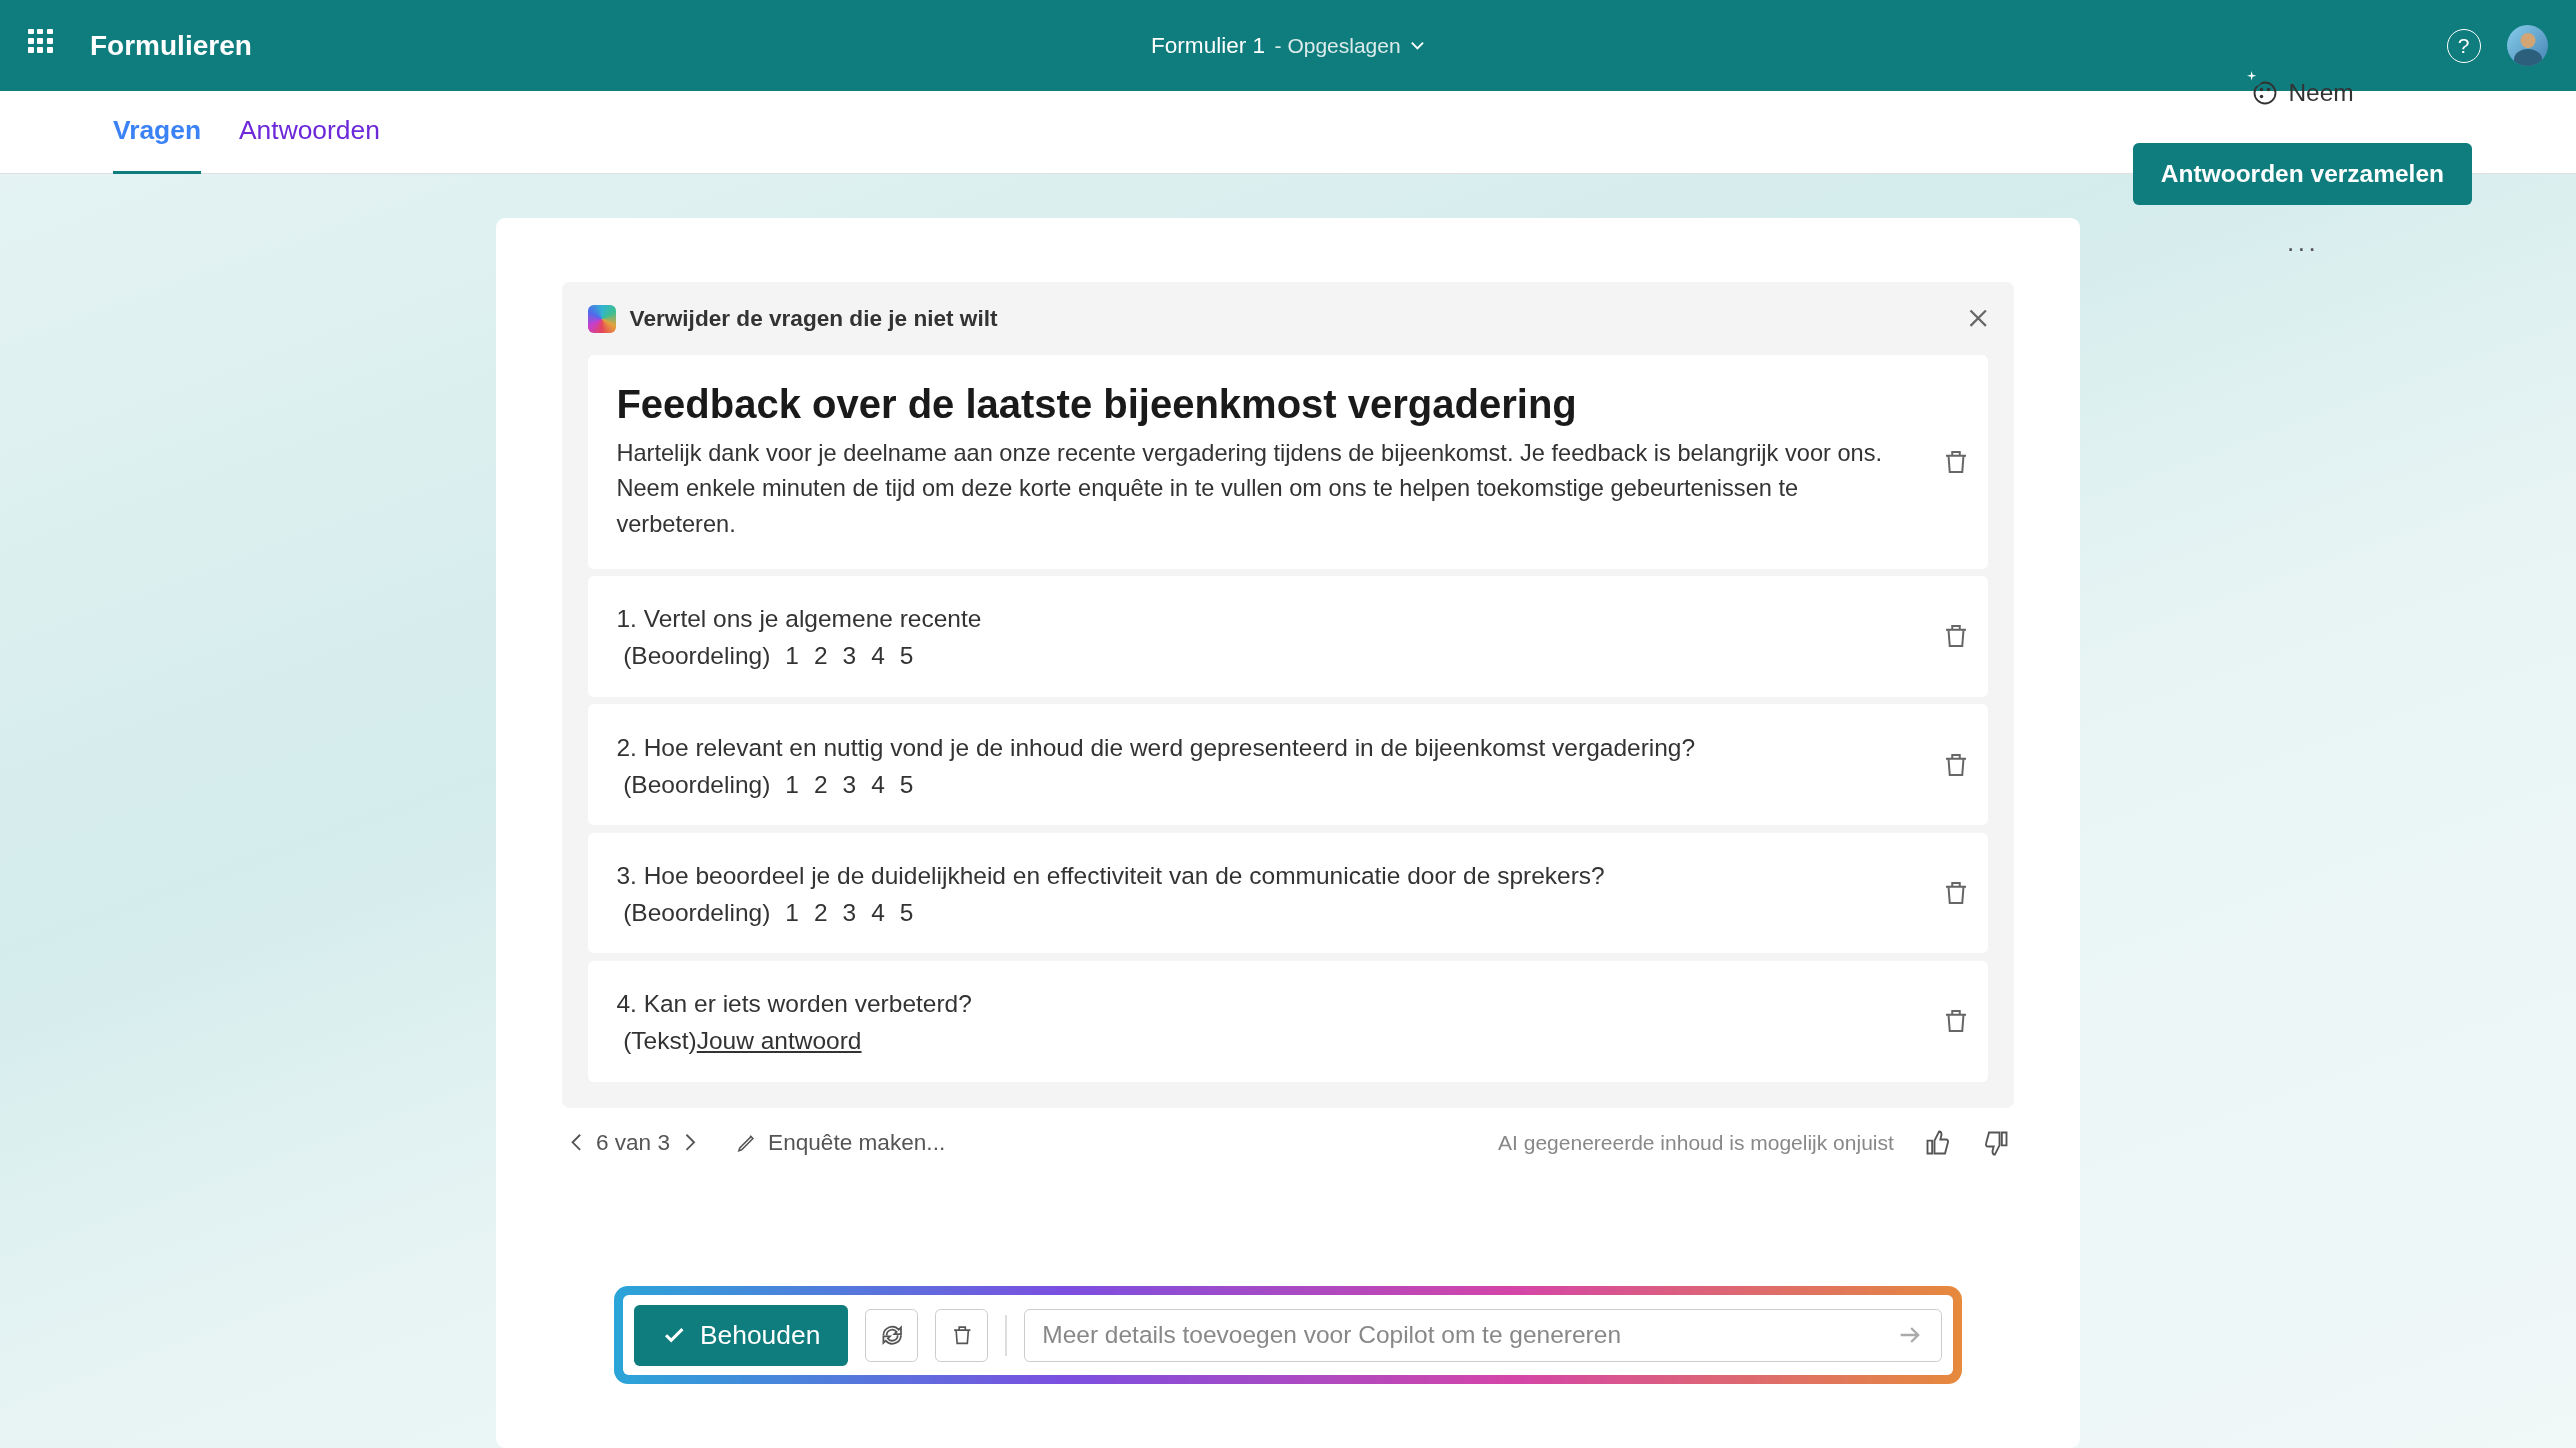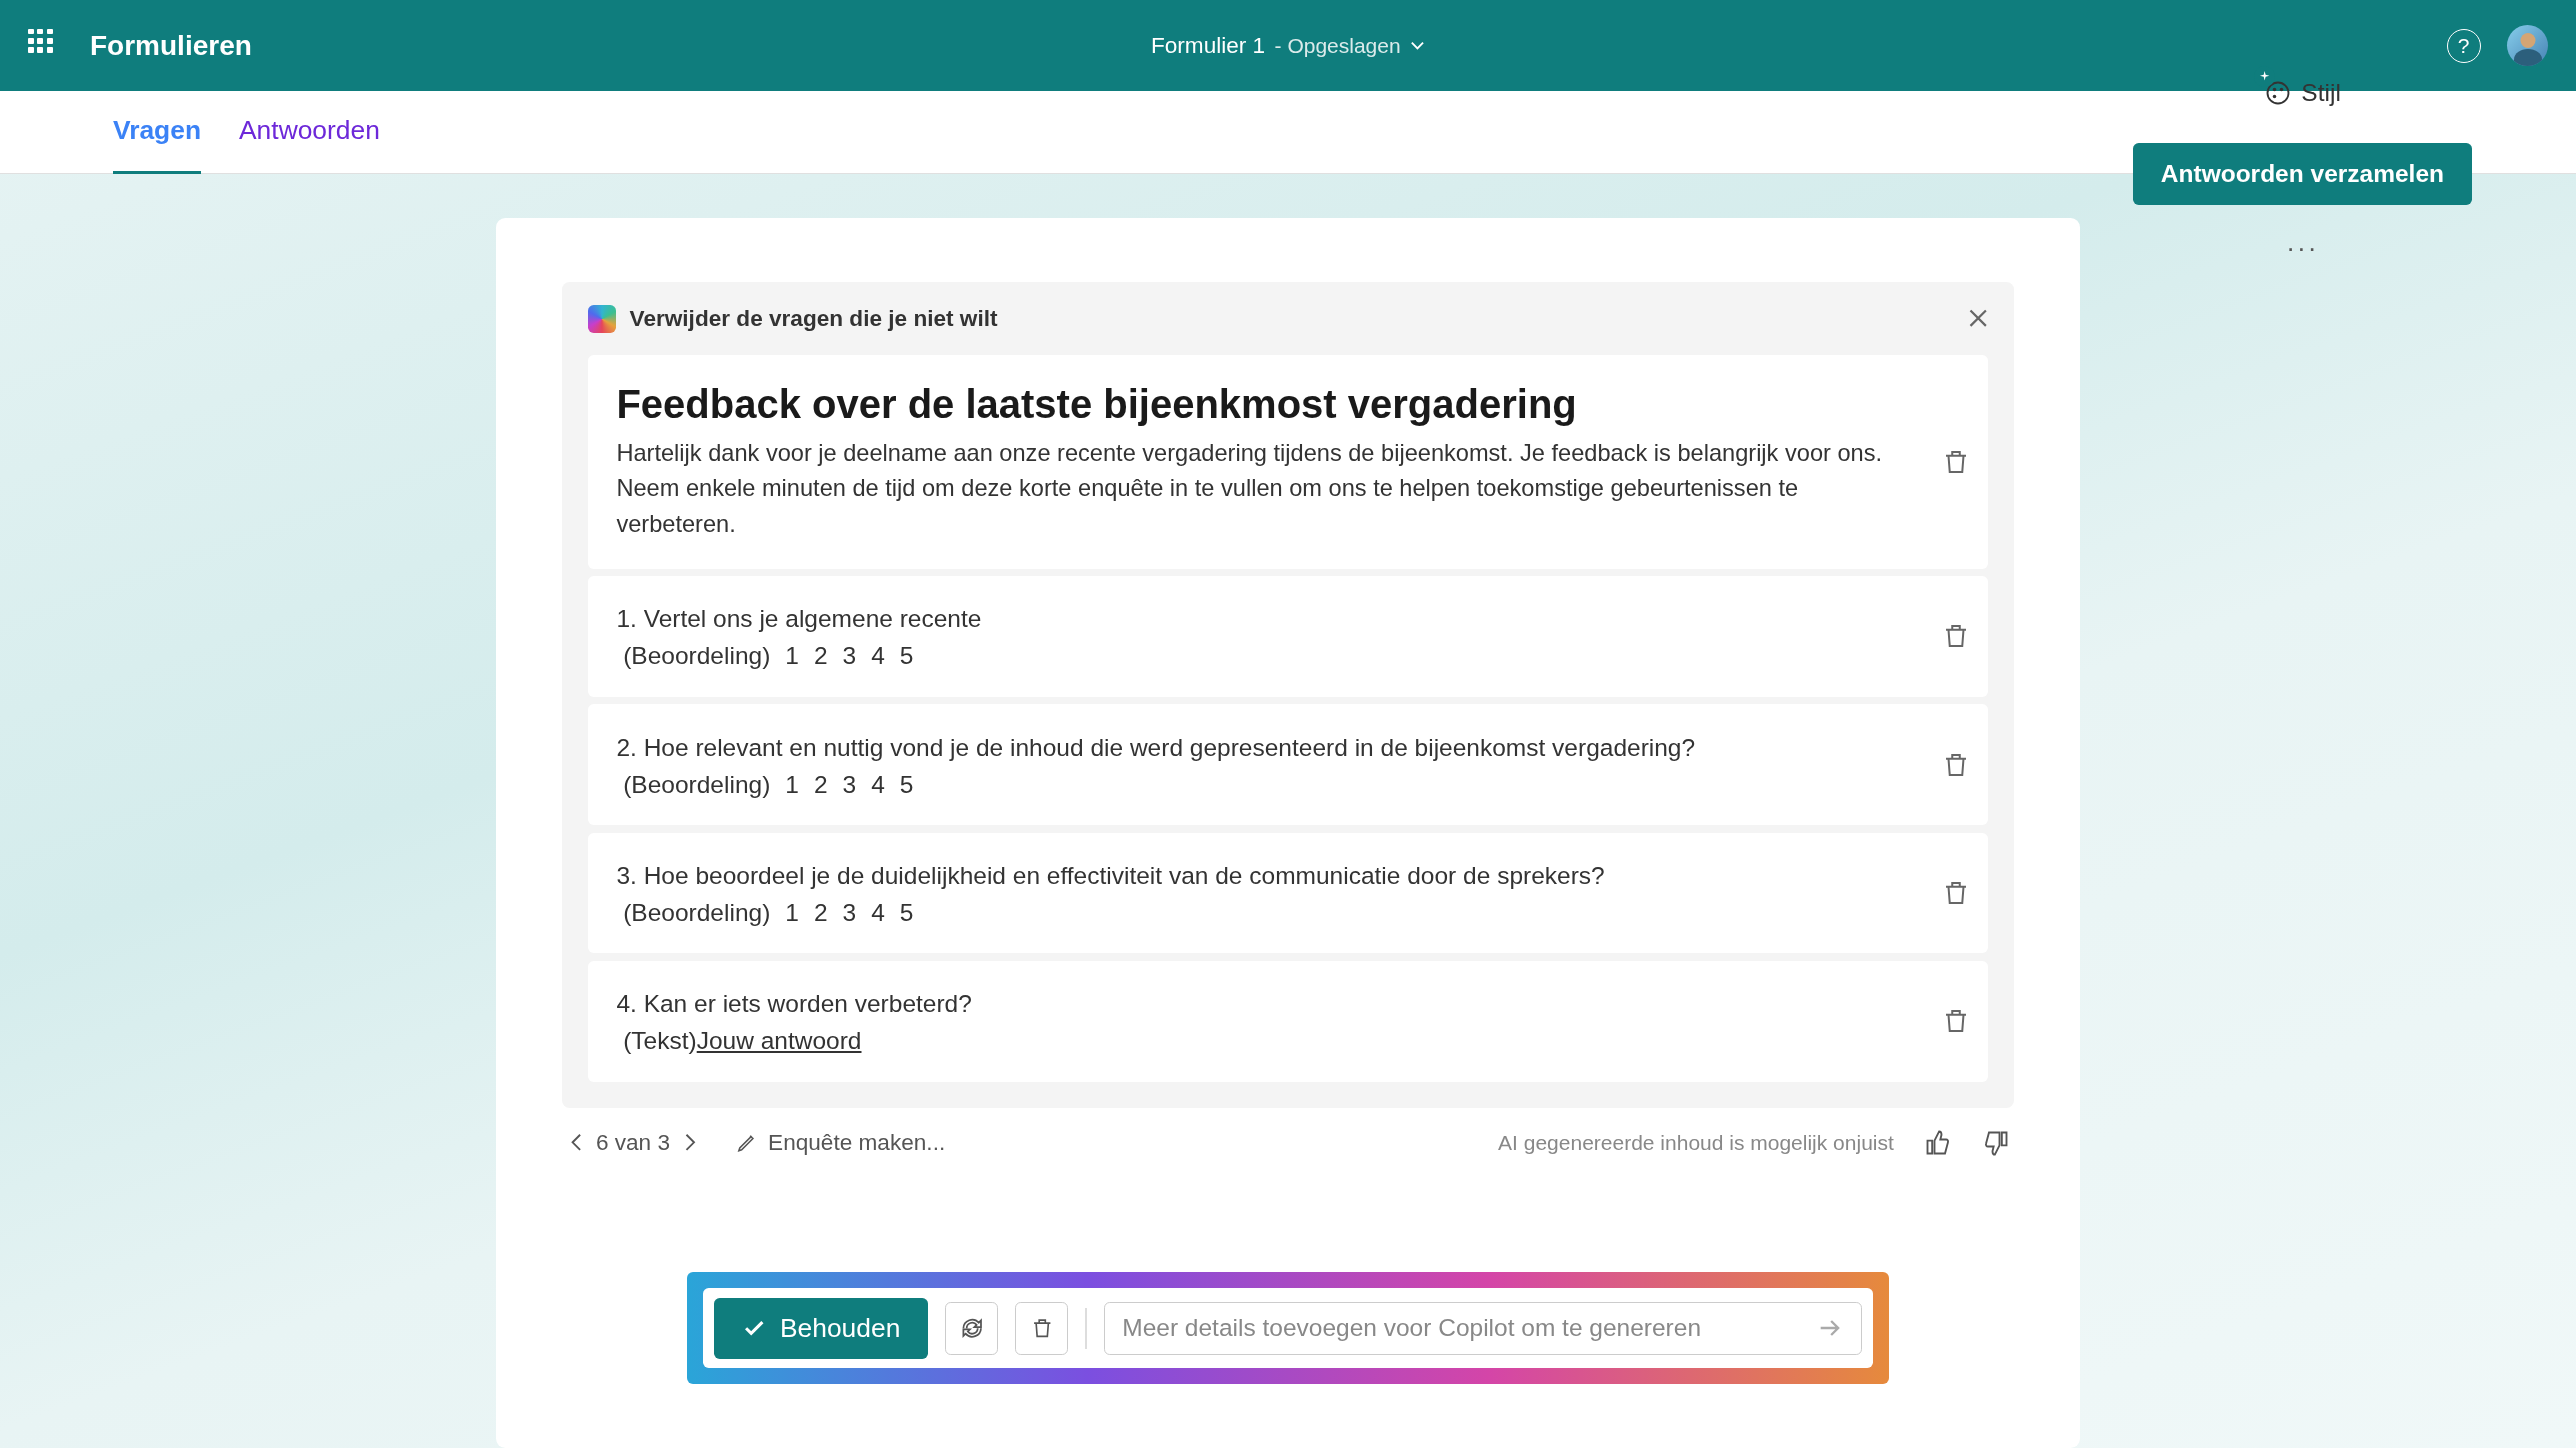--- a/index.html
+++ b/index.html
@@ -52,21 +52,21 @@
 .answer-link { text-decoration: underline; color: #333; }
 
 .pager-row { display: flex; align-items: center; margin-top: 13.2px; padding: 7.5px 3.8px; gap: 17px; }
 .pager-nav { display: flex; align-items: center; gap: 7.5px; }
 .pager-chev { width: 22.6px; height: 22.6px; cursor: pointer; color: #555; }
 .pager-text { font-size: 22.6px; color: #555; }
 .pager-edit { display: flex; align-items: center; gap: 9.4px; margin-left: 19px; font-size: 22.6px; color: #555; cursor: pointer; }
 .ai-disclaimer { margin-left: auto; font-size: 21px; color: #888; }
 .thumb-btn { width: 28px; height: 28px; cursor: pointer; color: #555; margin-left: 13.2px; }
 
-.action-bar { position: absolute; left: 50%; transform: translateX(-50%); bottom: 64px; width: 1202px; padding: 16px; border-radius: 6px; background: linear-gradient(90deg, #2aa5d8, #7b4fe0, #d445a8, #e68a3c); }
+.action-bar { position: absolute; left: 50%; transform: translateX(-50%); bottom: 64px; width: 1348px; padding: 9px; border-radius: 14px; background: linear-gradient(90deg, #2aa5d8, #7b4fe0, #d445a8, #e68a3c); }
 .action-bar-inner { background: white; border-radius: 5.7px; display: flex; align-items: center; gap: 17px; padding: 9.4px 11.3px; }
 .keep-btn { background: #0f7d7d; color: white; border: none; border-radius: 5.7px; padding: 15px 28px; font-size: 26.4px; display: flex; align-items: center; gap: 13.2px; cursor: pointer; }
 .icon-btn { width: 53px; height: 53px; border: 1.9px solid #ccc; border-radius: 5.7px; background: white; display: flex; align-items: center; justify-content: center; cursor: pointer; color: #555; }
 .divider { width: 1.9px; height: 41px; background: #ddd; }
 .copilot-input { flex: 1; border: 1.9px solid #ccc; border-radius: 5.7px; height: 53px; display: flex; align-items: center; padding: 0 17px; }
 .copilot-input input { flex: 1; border: none; outline: none; font-size: 24.5px; color: #333; }
 .copilot-input input::placeholder { color: #888; }
 .send-arrow { width: 28px; height: 28px; color: #aaa; cursor: pointer; }
 
 svg { display: block; }
@@ -117,21 +117,21 @@
         <svg width="11.3" height="11.3" viewBox="0 0 12 12">
             <path d="M6 0l1 4 4 1-4 1-1 4-1-4-4-1 4-1z" fill="white"></path>
           </svg>
       </div>
       <svg width="28" height="28" viewBox="0 0 24 24">
           <circle cx="12" cy="12" r="9" fill="none" stroke="#333" stroke-width="1.6"></circle>
           <circle cx="9" cy="9" r="1.5" fill="#333"></circle>
           <circle cx="15" cy="9" r="1.5" fill="#333"></circle>
           <circle cx="9" cy="15" r="1.5" fill="#333"></circle>
         </svg>
-      <span>Stijl</span>
+      <span>Neem</span>
     </div>
     <button class="cta">Antwoorden verzamelen</button>
     <div class="more-dots">···</div>
   </div>
 </div>
 
 <div class="canvas-wrap">
   <div class="canvas">
 
     <div class="copilot-card">

